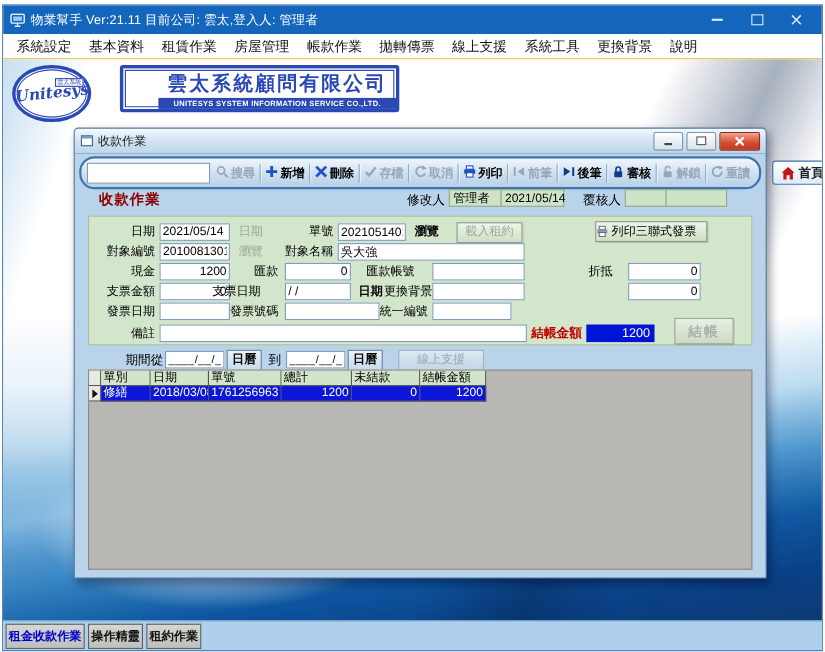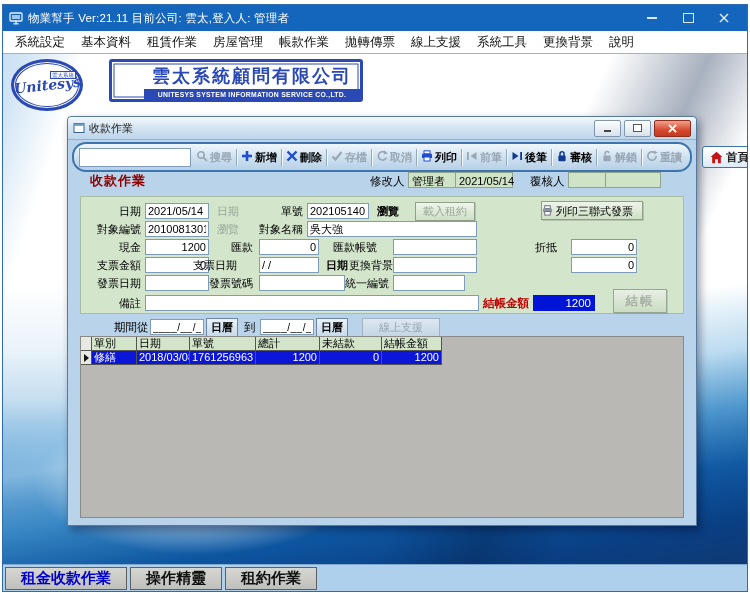--- a/index.html
+++ b/index.html
@@ -99,22 +99,22 @@
   .gc{box-sizing:border-box;font-size:11px;line-height:13px;padding:0 2px;border-right:1px solid #55564f;border-bottom:1px solid #55564f;overflow:hidden;white-space:nowrap;}
   .gc.head{background:#d2e4ca;color:#000;}
   .gc.sel{background:#0b16d8;color:#fff;}
   .gc.num{text-align:right;}
   .gc.selector{width:11px;background:#e8e8e4;padding:0;display:flex;align-items:center;justify-content:center;}
   .tri-right{width:0;height:0;border-left:5px solid #111;border-top:4px solid transparent;border-bottom:4px solid transparent;}
   .w1{width:45px}.w2{width:53px}.w3{width:66px}.w4{width:64px}.w5{width:62px}.w6{width:60px}
 
   
   .taskbar{position:absolute;left:0;right:0;bottom:0;height:26px;background:#aed0ec;border-top:1px solid #7fa8cc;display:flex;align-items:center;padding:0 2px;}
-  .task-tab{height:21px;padding:0 15px;background:linear-gradient(#d6d6d2,#bfbfbb);border:1px solid #5f5f5f;display:flex;align-items:center;
-        font-size:15px;font-weight:bold;color:#111;margin-right:3px;white-space:nowrap;}
+  .task-tab{height:21px;padding:0 2px;background:linear-gradient(#d6d6d2,#bfbfbb);border:1px solid #5f5f5f;display:flex;align-items:center;
+        font-size:11px;font-weight:bold;color:#111;margin-right:3px;white-space:nowrap;}
   .task-tab.active{color:#0000cc;}
   .ic-blue{color:#1f4fd0;}
   .ic-gray{color:#9aa7b7;}
   .ic-dark{color:#123a8c;}
   .ic-red{color:#c41414;}
 </style>
 </head>
 <body>
 
 <div id="screen">

